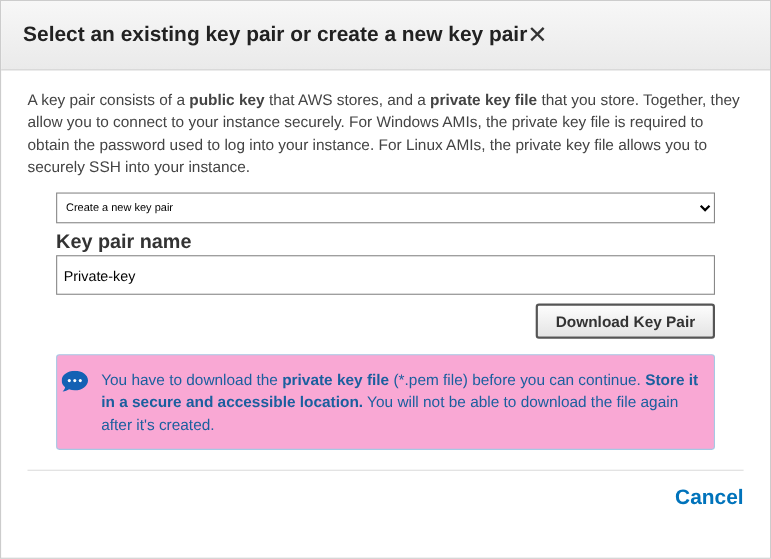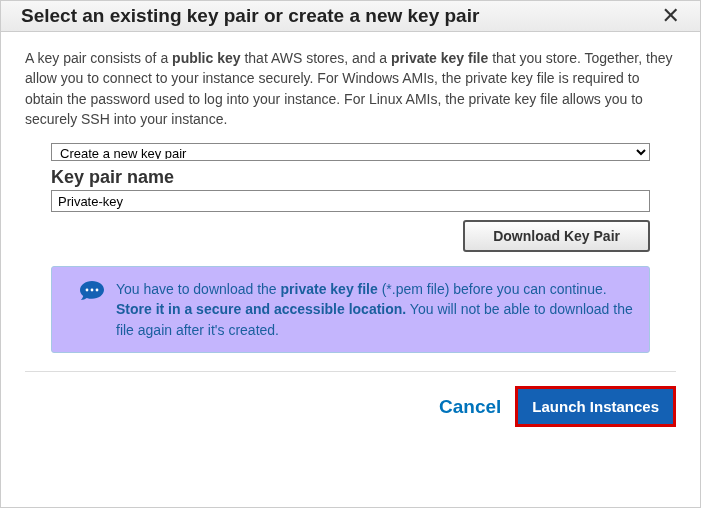--- a/index.html
+++ b/index.html
@@ -9,23 +9,22 @@
       color: #333;
       background: #fff;
       width: 701px;
       height: 508px;
       border: 1px solid #ccc;
       overflow: hidden;
     }
     .modal-header {
       background: linear-gradient(#f7f7f7, #eaeaea);
       border-bottom: 1px solid #ccc;
-      padding: 4px 20px;
+      padding: 20px 20px;
       display: flex;
-      justify-content: space-between;
       align-items: center;
     }
     .modal-title {
       font-size: 19px;
       font-weight: bold;
       color: #222;
     }
     .close-icon {
       font-size: 22px;
       color: #333;
@@ -45,61 +44,61 @@
     .link {
       color: #0073bb;
       cursor: pointer;
     }
     .form-area {
       padding: 0 26px;
       margin-top: 6px;
     }
     .select-box {
       width: 100%;
-      height: 18px;
+      height: 28px;
       border: 1px solid #888;
-      font-size: 13px;
+      font-size: 10px;
       padding: 1px 4px;
       background: #fff;
     }
     .field-label {
       font-weight: bold;
       font-size: 18px;
       margin-top: 6px;
       margin-bottom: 2px;
       display: block;
     }
     .text-input {
       width: 100%;
-      height: 22px;
+      height: 36px;
       border: 1px solid #888;
       font-size: 13px;
       padding: 2px 6px;
     }
     .download-row {
       display: flex;
       justify-content: flex-end;
       margin-top: 8px;
     }
     .download-btn {
       border: 2px solid #555;
       background: linear-gradient(#fdfdfd, #e4e4e4);
-      padding: 6px 28px;
+      padding: 6px 16px;
       font-size: 14px;
       font-weight: bold;
       color: #333;
       cursor: pointer;
       border-radius: 3px;
     }
     .info-box {
       margin-top: 14px;
       border: 1px solid #a6c8e4;
-      background: #c4b5fd;
+      background: #f9a8d4;
       border-radius: 3px;
-      padding: 12px 14px 12px 28px;
+      padding: 12px 14px 12px 4px;
       display: flex;
       gap: 12px;
       align-items: flex-start;
     }
     .chat-icon {
       width: 24px;
       height: 20px;
       flex-shrink: 0;
       margin-top: 2px;
     }
@@ -170,16 +169,13 @@
       </svg>
       <div class="info-text">
         <span>You have to download the </span><strong>private key file</strong><span> (*.pem file) before you can continue. </span><strong>Store it in a secure and accessible location.</strong><span> You will not be able to download the file again after it's created.</span>
       </div>
     </div>
   </div>
 </div>
 
 <div class="modal-footer">
   <span class="cancel-link">Cancel</span>
-  <span class="launch-wrap">
-    <button class="launch-btn">Launch Instances</button>
-  </span>
 </div>
 
 </body></html>

